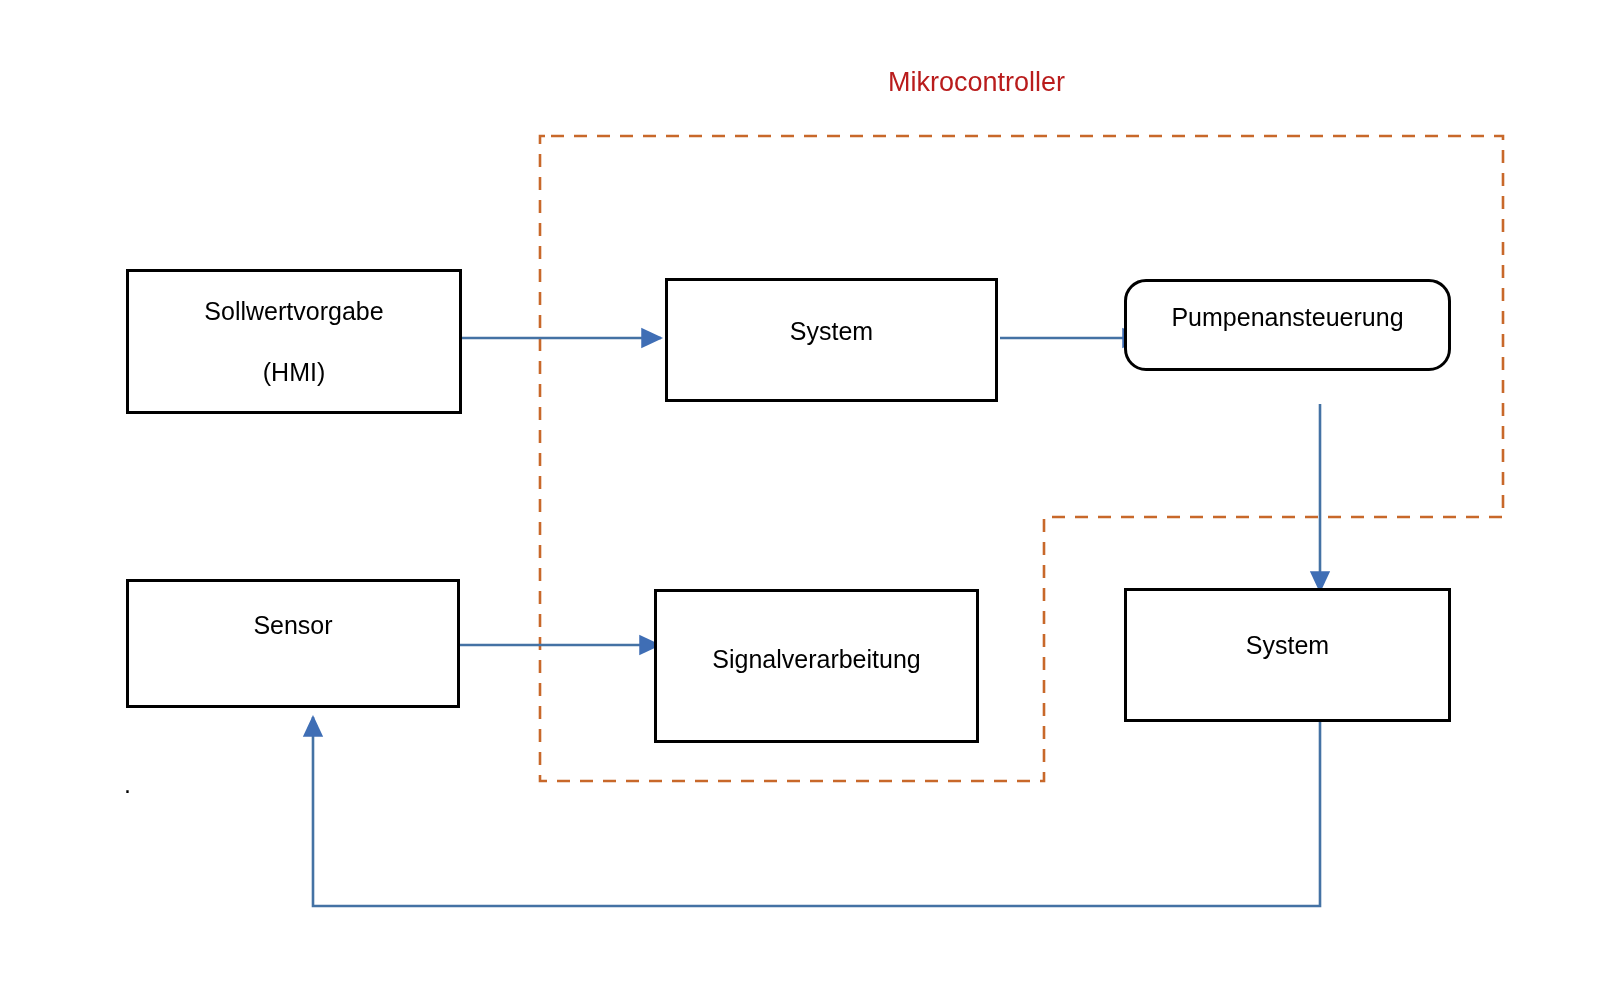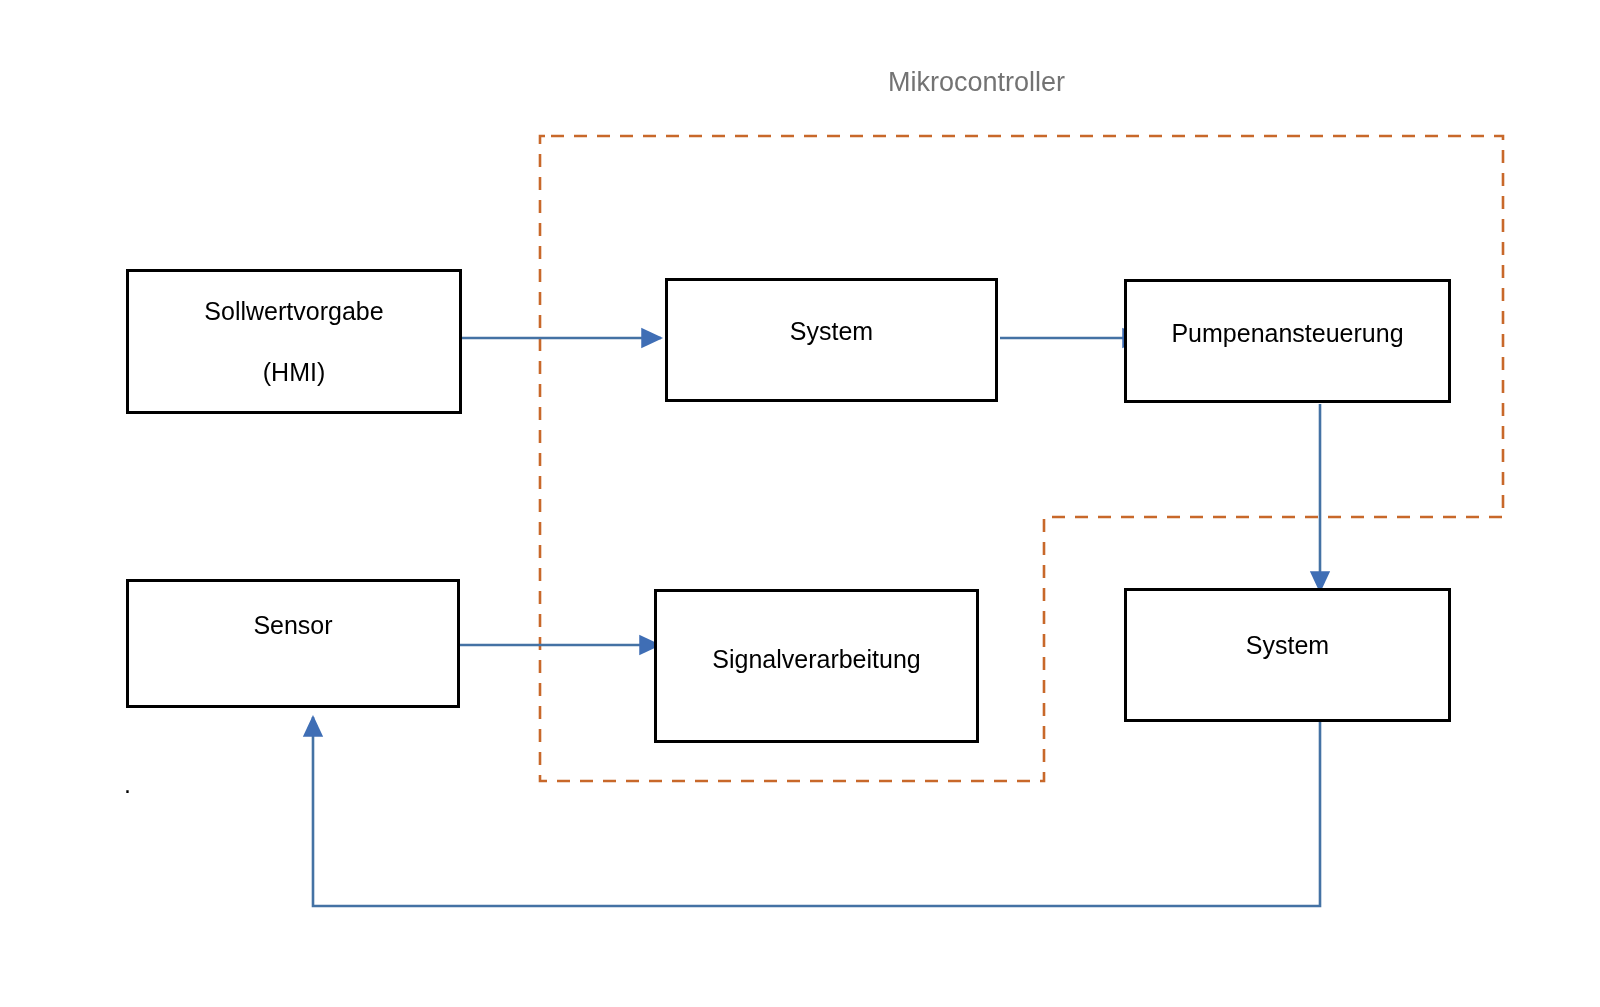--- a/index.html
+++ b/index.html
@@ -35,21 +35,21 @@
     font-family: "Liberation Sans", sans-serif;
     font-size: 25px;
     line-height: 1.05;
     text-align: center;
     z-index: 3;
   }
   .node-line { display: block; white-space: nowrap; }
   .node-line.gap-top { margin-bottom: 34px; }
   .group-title {
     position: absolute;
-    color: #737373;
+    color: #b91c1c;
     font-family: "Liberation Sans", sans-serif;
     font-size: 27px;
     white-space: nowrap;
     z-index: 4;
   }
   .period-mark {
     position: absolute;
     color: #000000;
     font-family: "Liberation Sans", sans-serif;
     font-size: 25px;
@@ -92,21 +92,21 @@
 
   <div class="node-box" style="left:126px; top:269px; width:336px; height:145px;text-align:right;">
     <span class="node-line gap-top">Sollwertvorgabe</span>
     <span class="node-line">(HMI)</span>
   </div>
 
   <div class="node-box" style="left:665px; top:278px; width:333px; height:124px;">
     <span class="node-line" style="margin-bottom:18px;">System</span>
   </div>
 
-  <div class="node-box" style="left:1124px; top:279px; width:327px; height:124px;">
+  <div class="node-box" style="left:1124px; top:279px; width:327px; height:92px;border-radius:22px;">
     <span class="node-line" style="margin-bottom:16px;">Pumpenansteuerung</span>
   </div>
 
   <div class="node-box" style="left:126px; top:579px; width:334px; height:129px;">
     <span class="node-line" style="margin-bottom:36px;">Sensor</span>
   </div>
 
   <div class="node-box" style="left:654px; top:589px; width:325px; height:154px;">
     <span class="node-line" style="margin-bottom:14px;">Signalverarbeitung</span>
   </div>

